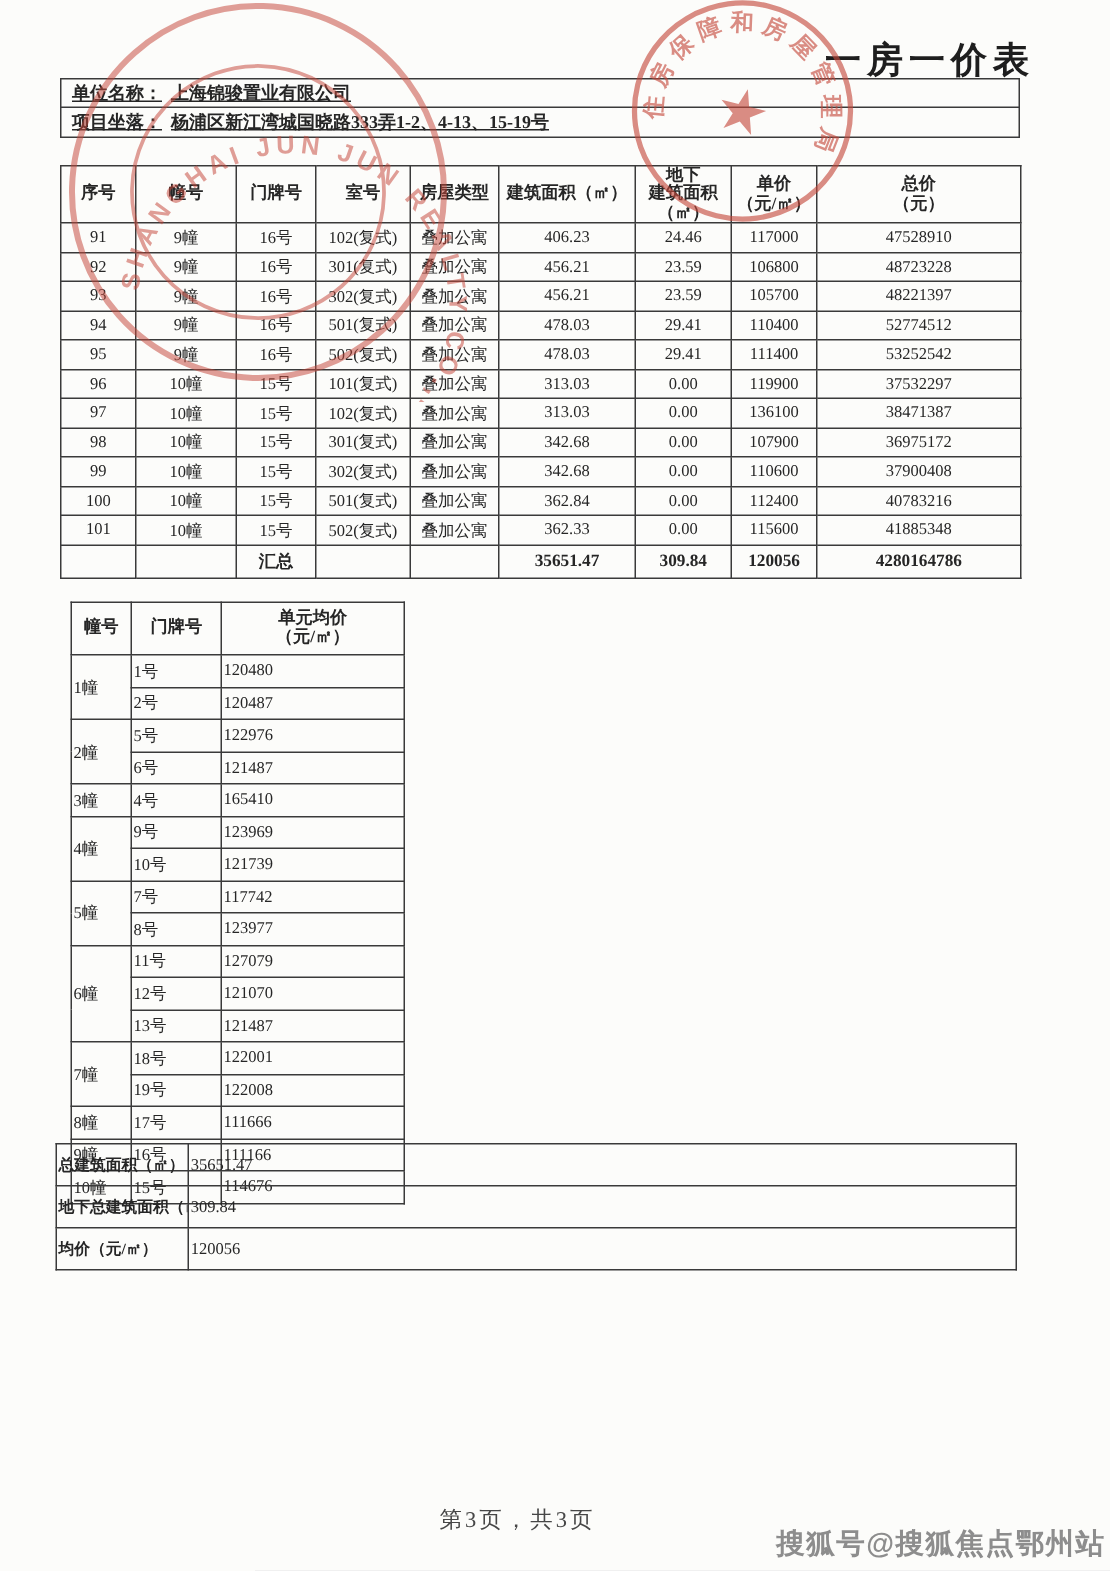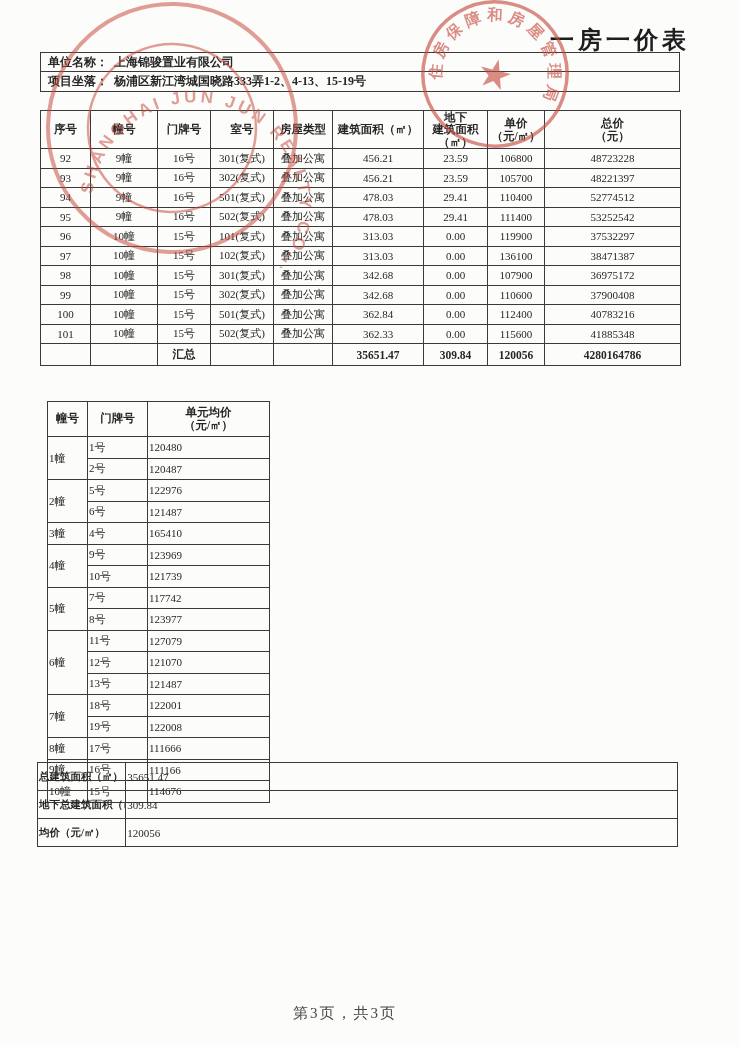--- a/index.html
+++ b/index.html
@@ -10,21 +10,21 @@
   }
   .doc-title{
     position:absolute;top:24px;left:0;width:690px;text-align:right;
     font-size:24px;font-weight:bold;letter-spacing:4px;color:#1e1e1e;
   }
   table{border-collapse:collapse;table-layout:fixed;}
   td,th{border:1px solid #3a3a3a;overflow:hidden;white-space:nowrap;}
 
   
   .info-table{position:absolute;top:52px;left:40px;width:640px;}
-  .info-table td{height:18.3px;font-size:12px;font-weight:bold;padding:0 4px 0 7px;text-align:left;}
+  .info-table td{height:18.3px;font-size:12px;font-weight:bold;padding:0 4px 0 7px;text-align:left;text-decoration:underline;}
   .info-label{margin-right:6px;}
 
   
   .main-table{position:absolute;top:110px;left:40px;width:640px;}
   .main-table th{height:33px;font-size:11.5px;font-weight:bold;line-height:1.08;padding:0;vertical-align:middle;}
   .main-table th span{display:block;}
   .main-table td{height:18.5px;font-size:11px;text-align:center;vertical-align:middle;padding:0;}
   .main-table tr.sum-row td{height:21px;font-size:11.5px;font-weight:bold;}
 
   
@@ -112,20 +112,31 @@
             <span>（元/㎡）</span>
           </th>
         <th>
             <span>总价</span>
             <span>（元）</span>
           </th>
       </tr>
     </thead>
     <tbody id="main-rows">
         <tr>
+          <td>91</td>
+          <td>9幢</td>
+          <td>16号</td>
+          <td>102(复式)</td>
+          <td>叠加公寓</td>
+          <td>406.23</td>
+          <td>24.46</td>
+          <td>117000</td>
+          <td>47528910</td>
+        </tr>
+        <tr>
           <td>92</td>
           <td>9幢</td>
           <td>16号</td>
           <td>301(复式)</td>
           <td>叠加公寓</td>
           <td>456.21</td>
           <td>23.59</td>
           <td>106800</td>
           <td>48723228</td>
         </tr>
@@ -383,14 +394,15 @@
       <circle cx="90" cy="90" r="72" fill="none" stroke="#c5483b" stroke-width="3.5"></circle>
       <path id="sealArcR" d="M 39.2,108.5 A 54,54 0 1 1 140.8,108.5" fill="none" stroke="none"></path>
       <text font-family="Liberation Serif, serif" font-size="15.5" font-weight="bold" letter-spacing="5" fill="#c5483b">
         <textPath href="#sealArcR">住房保障和房屋管理局</textPath>
       </text>
       <text x="90" y="104" text-anchor="middle" font-size="40" fill="#c5483b">★</text>
     </g>
   </svg>
 
   <div class="footer-page">第3页，共3页</div>
+  <div class="watermark">搜狐号@搜狐焦点鄂州站</div>
 
 </div>
 
 </body></html>

